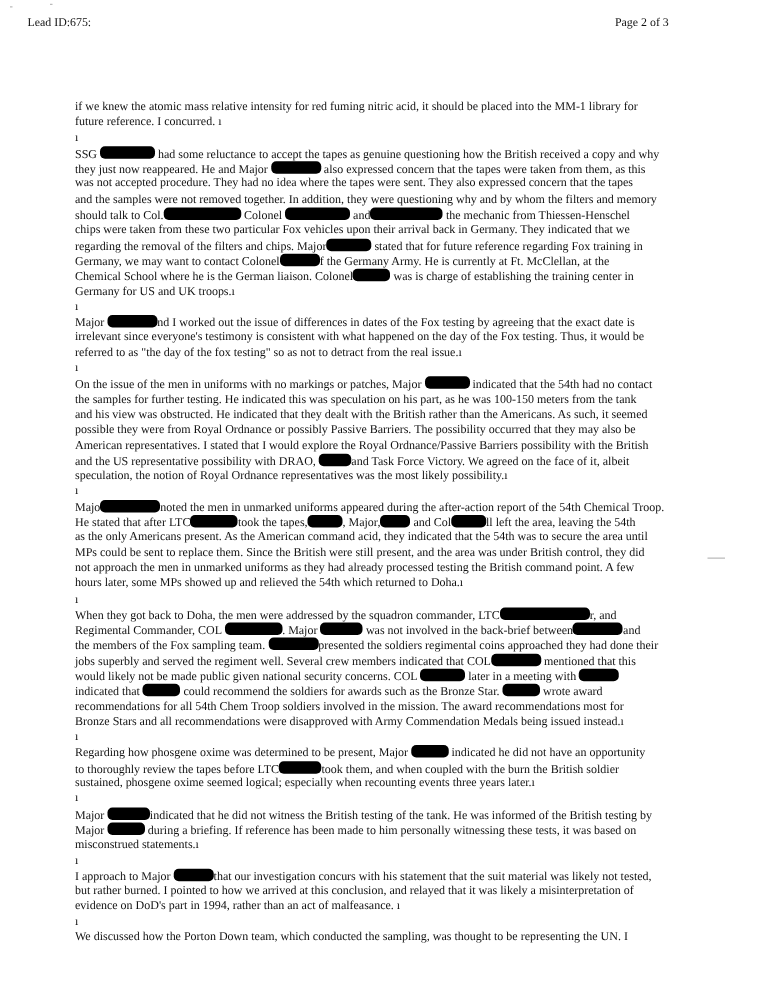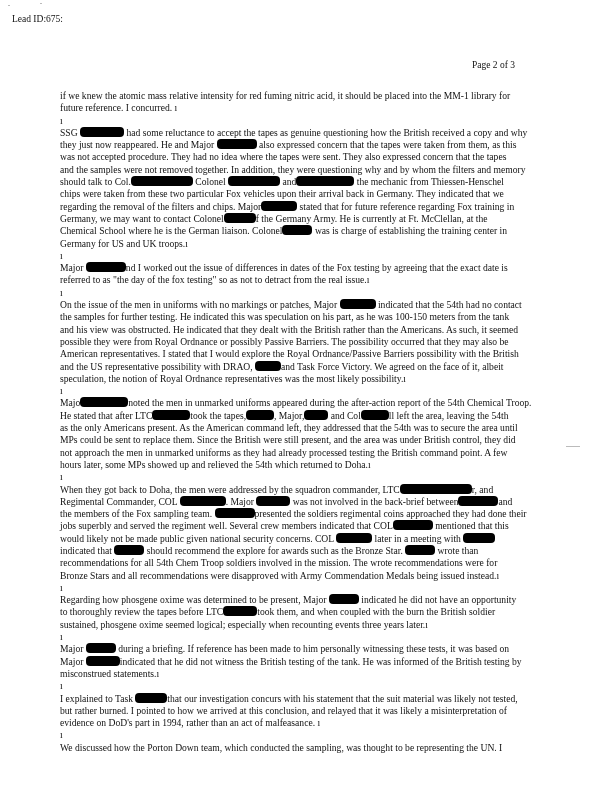--- a/index.html
+++ b/index.html
@@ -1,21 +1,21 @@
 <!DOCTYPE html>
 <html><head>
 <meta charset="utf-8">
 <style>
   html, body { margin: 0; padding: 0; background: #ffffff; }
   body { width: 611px; height: 792px; position: relative; overflow: hidden;
          font-family: "Liberation Serif", serif; color: #111; }
   .hdr { position: absolute; top: 14px; font-size: 9.5px; }
-  .hdr-left { left: 12px; }
-  .hdr-right { right: 96px; margin-top: 46px; }
-  .body { position: absolute; left: 60px; top: 90px; width: 540px;
+  .hdr-left { left: 22px; }
+  .hdr-right { right: 76px; }
+  .body { position: absolute; left: 60px; top: 80px; width: 540px;
           font-size: 9.6px; line-height: 12.3px; }
   .line { white-space: nowrap; height: 12.3px; }
   .rd { display: inline-block; background: #000; height: 10px; vertical-align: -1px;
         border-radius: 4px; }
   .speck { position: absolute; background: #bbb; height: 1px; }
 </style>
 </head>
 <body>
 
 <div>
@@ -36,52 +36,53 @@
     <div class="line"><span>was not accepted procedure. They had no idea where the tapes were sent.   They also expressed concern that the tapes</span></div>
     <div class="line"><span>and the samples were not removed together.  In addition, they were questioning why and by whom the filters and memory</span></div>
     <div class="line"><span>should talk to Col.</span><span class="rd" style="width: 62px; background: rgb(0, 0, 0);"></span><span> Colonel </span><span class="rd" style="width: 52px; background: rgb(0, 0, 0);"></span><span> and</span><span class="rd" style="width: 58px; background: rgb(0, 0, 0);"></span><span> the mechanic from Thiessen-Henschel</span></div>
     <div class="line"><span>chips were taken from these two particular Fox vehicles upon their arrival back in Germany.  They indicated that we</span></div>
     <div class="line"><span>regarding the removal of the filters and chips.  Major</span><span class="rd" style="width: 36px; background: rgb(0, 0, 0);"></span><span> stated that for future reference regarding Fox training in</span></div>
     <div class="line"><span>Germany,  we may want to contact Colonel</span><span class="rd" style="width: 32px; background: rgb(0, 0, 0);"></span><span>f the Germany Army.  He is currently at Ft. McClellan, at the</span></div>
     <div class="line"><span>Chemical School where he is the German liaison.  Colonel</span><span class="rd" style="width: 30px; background: rgb(0, 0, 0);"></span><span> was is charge of establishing the training center in</span></div>
     <div class="line"><span>Germany for US and UK troops.ı</span></div>
     <div class="line"><span>ı</span></div>
     <div class="line"><span>Major </span><span class="rd" style="width: 40px; background: rgb(0, 0, 0);"></span><span>nd I worked out the issue of differences in dates of the Fox testing by agreeing that the exact date is</span></div>
+    <div class="line"><span>irrelevant since everyone's testimony is consistent with what happened on the day of the Fox testing.  Thus, it  would be</span></div>
     <div class="line"><span>referred to as "the day of the fox testing" so as not to detract from the real issue.ı</span></div>
     <div class="line"><span>ı</span></div>
     <div class="line"><span>On the issue of the men in uniforms with no markings or patches, Major </span><span class="rd" style="width: 36px; background: rgb(0, 0, 0);"></span><span> indicated that the 54th had no contact</span></div>
     <div class="line"><span>the samples for further testing.  He indicated this was speculation on his part, as he was 100-150 meters from the tank</span></div>
     <div class="line"><span>and his view was obstructed.  He indicated that they dealt with the British rather than the Americans.  As such, it seemed</span></div>
     <div class="line"><span>possible they were from Royal Ordnance or possibly Passive Barriers.  The possibility occurred that they may also be</span></div>
     <div class="line"><span>American representatives.  I stated that I would explore the Royal Ordnance/Passive Barriers possibility with the British</span></div>
     <div class="line"><span>and the US representative possibility with DRAO, </span><span class="rd" style="width: 26px; background: rgb(0, 0, 0);"></span><span>and Task Force Victory.  We agreed on the face of it, albeit</span></div>
     <div class="line"><span>speculation, the notion of Royal Ordnance representatives was the most likely possibility.ı</span></div>
     <div class="line"><span>ı</span></div>
     <div class="line"><span>Majo</span><span class="rd" style="width: 48px; background: rgb(0, 0, 0);"></span><span>noted the men in unmarked uniforms appeared during the after-action report of the 54th Chemical Troop.</span></div>
     <div class="line"><span>He stated that after LTC</span><span class="rd" style="width: 38px; background: rgb(0, 0, 0);"></span><span>took the tapes,</span><span class="rd" style="width: 28px; background: rgb(0, 0, 0);"></span><span>, Major,</span><span class="rd" style="width: 24px; background: rgb(0, 0, 0);"></span><span> and Col</span><span class="rd" style="width: 28px; background: rgb(0, 0, 0);"></span><span>ll left the area, leaving the 54th</span></div>
-    <div class="line"><span>as the only Americans present.  As the American command left, they addressed that the 54th was to secure the area until</span></div>
+    <div class="line"><span>as the only Americans present.  As the American command acid, they indicated that the 54th was to secure the area until</span></div>
     <div class="line"><span>MPs could be sent to replace them.  Since the British were still present, and the area was under British control, they did</span></div>
     <div class="line"><span>not approach the men in unmarked uniforms as they had already processed testing the British command point.  A few</span></div>
     <div class="line"><span>hours later, some MPs showed up and relieved the 54th which returned to Doha.ı</span></div>
     <div class="line"><span>ı</span></div>
     <div class="line"><span>When they got back to Doha, the men were addressed by the squadron commander, LTC</span><span class="rd" style="width: 72px; background: rgb(0, 0, 0);"></span><span>r, and</span></div>
     <div class="line"><span>Regimental Commander, COL </span><span class="rd" style="width: 46px; background: rgb(0, 0, 0);"></span><span>.  Major </span><span class="rd" style="width: 34px; background: rgb(0, 0, 0);"></span><span> was not involved in the back-brief between</span><span class="rd" style="width: 40px; background: rgb(0, 0, 0);"></span><span>and</span></div>
     <div class="line"><span>the members of the Fox sampling team.  </span><span class="rd" style="width: 40px; background: rgb(0, 0, 0);"></span><span>presented the soldiers regimental coins approached they had done their</span></div>
     <div class="line"><span>jobs superbly and served the regiment well.  Several crew members indicated that COL</span><span class="rd" style="width: 40px; background: rgb(0, 0, 0);"></span><span> mentioned that this</span></div>
     <div class="line"><span>would likely not be made public given national security concerns.  COL </span><span class="rd" style="width: 36px; background: rgb(0, 0, 0);"></span><span> later in a meeting with </span><span class="rd" style="width: 32px; background: rgb(0, 0, 0);"></span></div>
-    <div class="line"><span>indicated that </span><span class="rd" style="width: 30px; background: rgb(0, 0, 0);"></span><span> should recommend the explore for awards such as the Bronze Star.  </span><span class="rd" style="width: 30px; background: rgb(0, 0, 0);"></span><span> wrote than</span></div>
-    <div class="line"><span>recommendations for all 54th Chem Troop soldiers involved in the mission.  The wrote recommendations were for</span></div>
+    <div class="line"><span>indicated that </span><span class="rd" style="width: 30px; background: rgb(0, 0, 0);"></span><span> could recommend the soldiers for awards such as the Bronze Star.  </span><span class="rd" style="width: 30px; background: rgb(0, 0, 0);"></span><span> wrote award</span></div>
+    <div class="line"><span>recommendations for all 54th Chem Troop soldiers involved in the mission.  The award recommendations most for</span></div>
     <div class="line"><span>Bronze Stars and all recommendations were disapproved with Army Commendation Medals being issued instead.ı</span></div>
     <div class="line"><span>ı</span></div>
     <div class="line"><span>Regarding how phosgene oxime was determined to be present, Major </span><span class="rd" style="width: 30px; background: rgb(0, 0, 0);"></span><span> indicated he did not have an opportunity</span></div>
     <div class="line"><span>to thoroughly review the tapes before LTC</span><span class="rd" style="width: 34px; background: rgb(0, 0, 0);"></span><span>took them, and when coupled with the burn the British soldier</span></div>
     <div class="line"><span>sustained, phosgene oxime seemed logical; especially when recounting events three years later.ı</span></div>
     <div class="line"><span>ı</span></div>
+    <div class="line"><span>Major </span><span class="rd" style="width: 34px; background: rgb(0, 0, 0);"></span><span>indicated that he did not witness the British testing of the tank.  He was informed of the British testing  by</span></div>
     <div class="line"><span>Major </span><span class="rd" style="width: 30px; background: rgb(0, 0, 0);"></span><span> during a briefing.  If reference has been made to him personally witnessing these tests, it was based on</span></div>
-    <div class="line"><span>Major </span><span class="rd" style="width: 34px; background: rgb(0, 0, 0);"></span><span>indicated that he did not witness the British testing of the tank.  He was informed of the British testing  by</span></div>
     <div class="line"><span>misconstrued statements.ı</span></div>
     <div class="line"><span>ı</span></div>
-    <div class="line"><span>I explained to Task </span><span class="rd" style="width: 32px; background: rgb(0, 0, 0);"></span><span>that our investigation concurs with his statement that the suit material was likely not tested,</span></div>
+    <div class="line"><span>I approach to Major </span><span class="rd" style="width: 32px; background: rgb(0, 0, 0);"></span><span>that our investigation concurs with his statement that the suit material was likely not tested,</span></div>
     <div class="line"><span>but rather burned.  I pointed to how we arrived at this conclusion, and relayed that it was likely a misinterpretation of</span></div>
     <div class="line"><span>evidence on DoD's part in 1994, rather than an act of malfeasance.  ı</span></div>
     <div class="line"><span>ı</span></div>
     <div class="line"><span>We discussed how the Porton Down team, which conducted the sampling, was thought to be representing the UN.  I</span></div>
   </div>
 
 </body></html>

